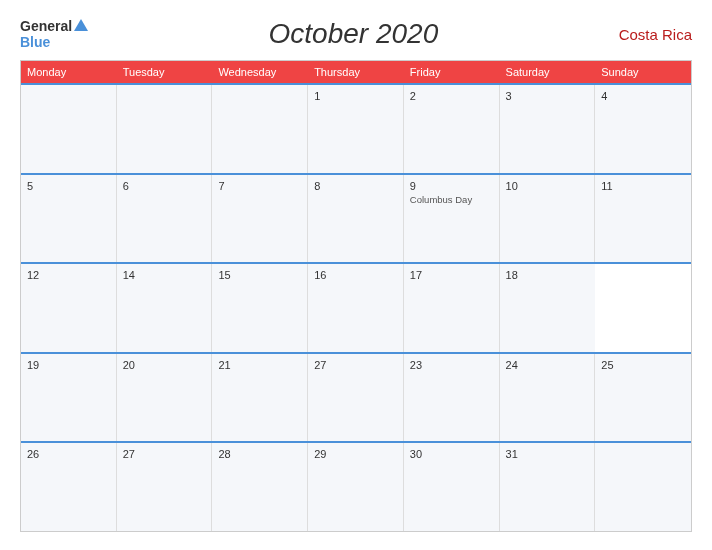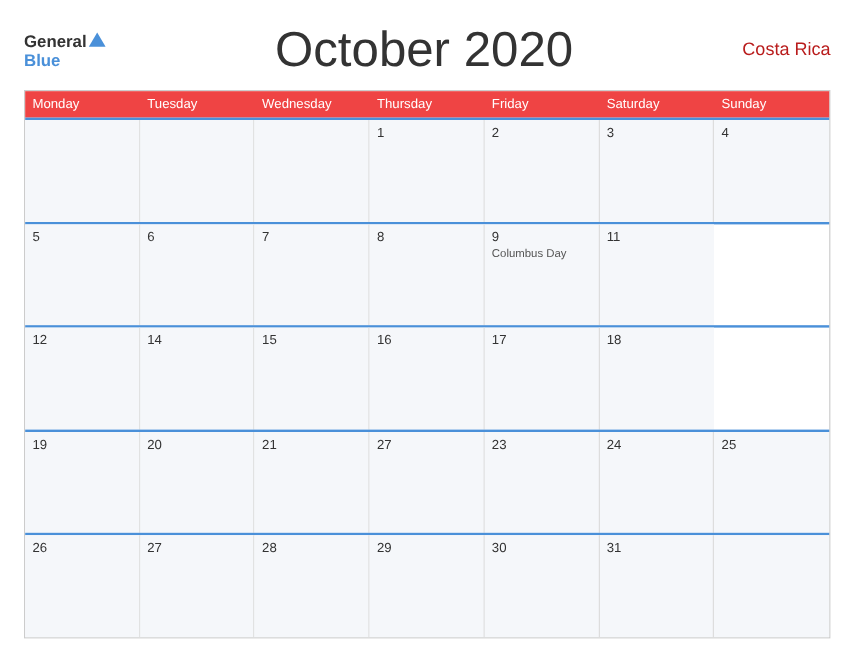--- a/index.html
+++ b/index.html
@@ -47,25 +47,26 @@
     .logo-wrapper {
       display: flex;
       flex-direction: column;
       align-items: flex-start;
     }
     .logo-top-row {
       display: flex;
       align-items: center;
     }
     .title {
-      font-size: 41px;
+      font-size: 28px;
       color: #333;
       font-weight: normal;
       text-align: center;
       flex: 1;
+      font-style: italic;
     }
     .country {
       font-size: 15px;
       color: #b91c1c;
       white-space: nowrap;
     }
     .calendar {
       flex: 1;
       display: flex;
       flex-direction: column;
@@ -174,20 +175,23 @@
             <span class="day-num">7</span>
           </div>
           <div class="cal-cell">
             <span class="day-num">8</span>
           </div>
           <div class="cal-cell">
             <span class="day-num">9</span>
             <span class="day-event">Columbus Day</span>
           </div>
           <div class="cal-cell">
+            <span class="day-num">10</span>
+          </div>
+          <div class="cal-cell">
             <span class="day-num">11</span>
           </div>
         </div>
         <div class="cal-week">
           <div class="cal-cell">
             <span class="day-num">12</span>
           </div>
           <div class="cal-cell">
             <span class="day-num">14</span>
           </div>

